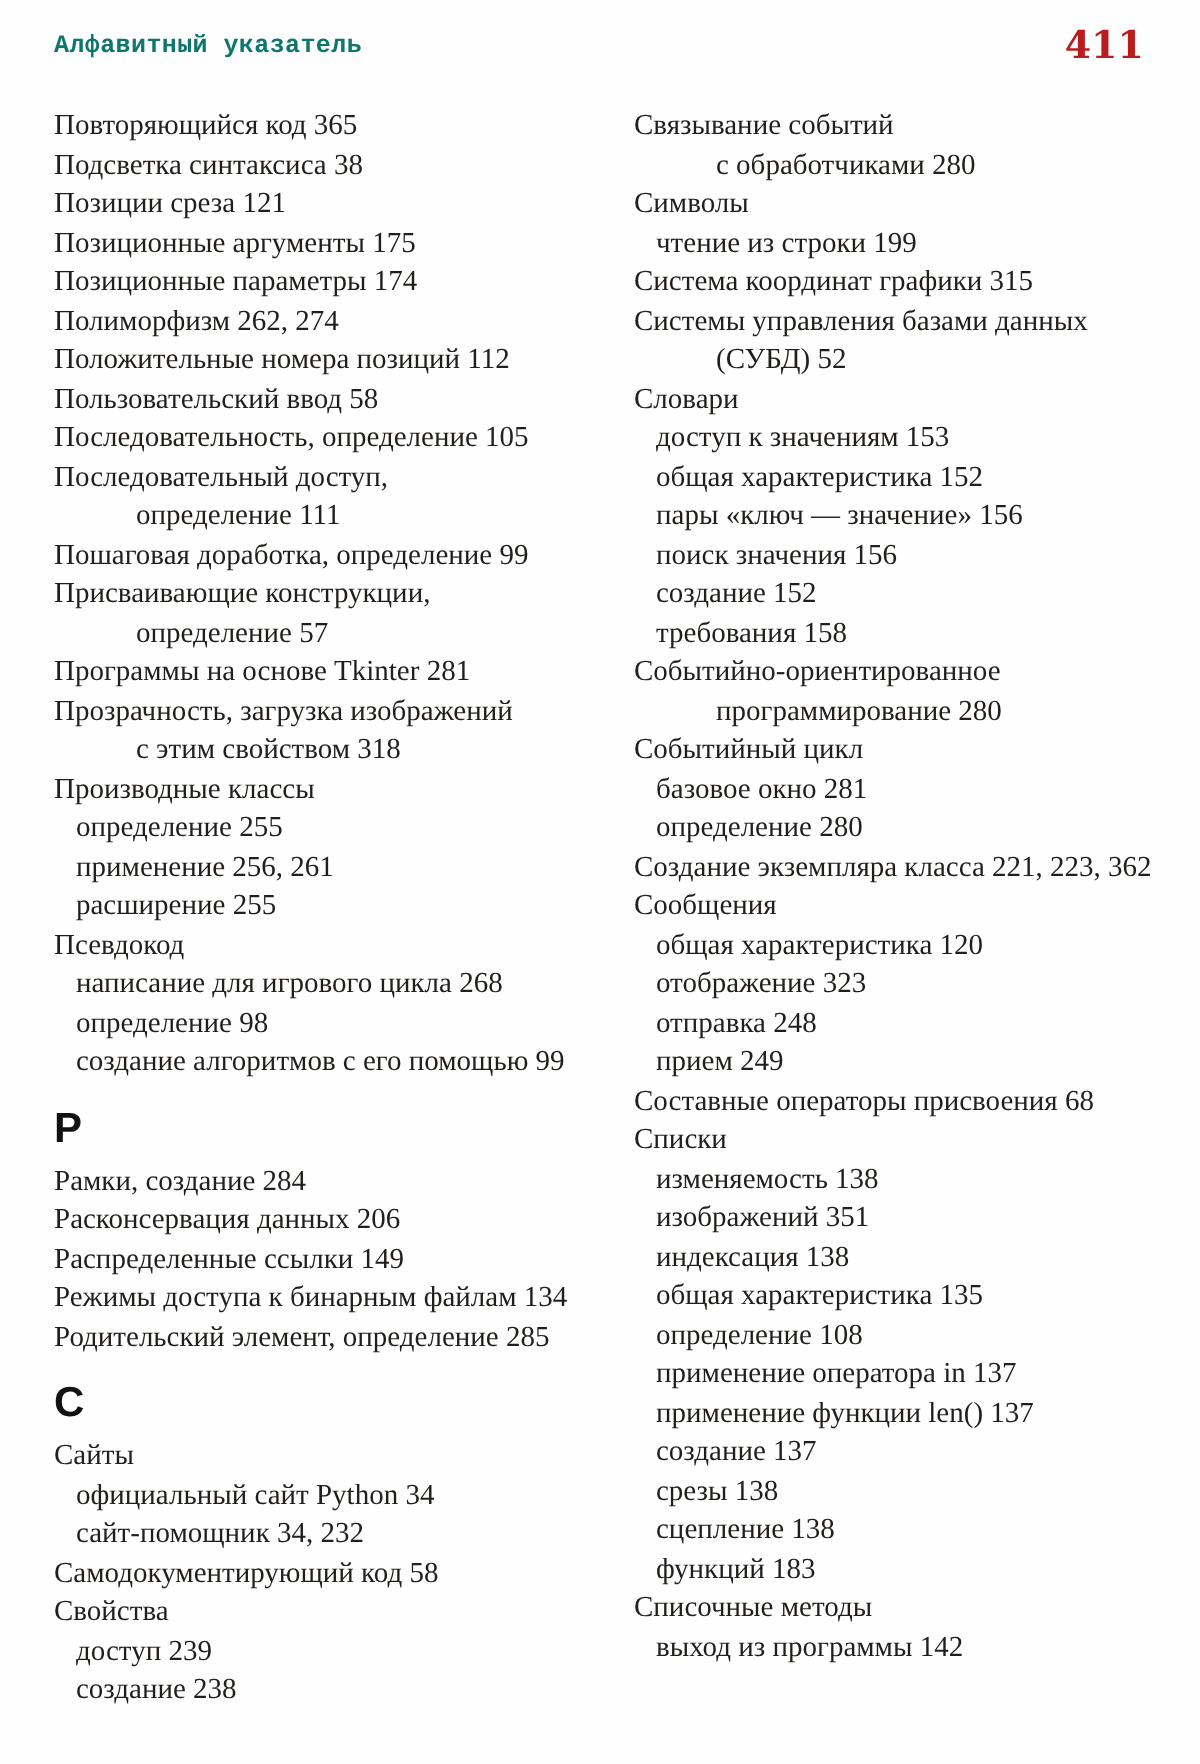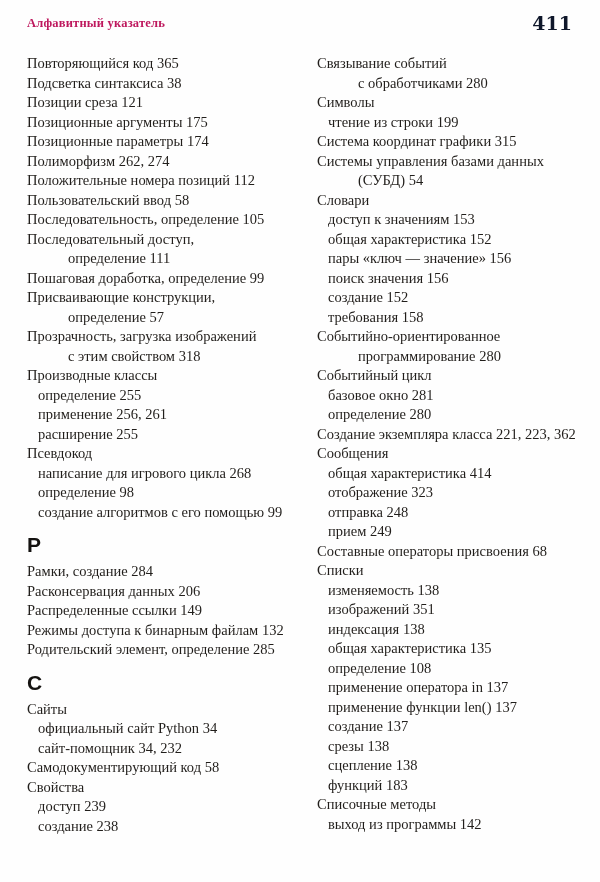--- a/index.html
+++ b/index.html
@@ -21,32 +21,32 @@
     width: 100%;
     height: 100%;
   }
   .running-header {
     display: flex;
     justify-content: space-between;
     align-items: flex-start;
     margin-bottom: 20px;
   }
   .running-title {
-    font-family: Liberation Serif, serif;
+    font-family: Liberation Mono, monospace;
     font-weight: 700;
     font-size: 12.5px;
     letter-spacing: 0.2px;
     padding-top: 4px;
-    color: #be185d;
+    color: #0f766e;
   }
   .page-number {
     font-family: "DejaVu Serif", serif;
     font-weight: 700;
     font-size: 19px;
-    color: #0f172a;
+    color: #b91c1c;
     margin-left: 20px;
   }
   .columns {
     display: flex;
     gap: 12px;
   }
   .column {
     width: 278px;
     flex: 0 0 278px;
   }
@@ -85,68 +85,69 @@
         <div class="line main">Позиционные параметры 174</div>
         <div class="line main">Полиморфизм 262, 274</div>
         <div class="line main">Положительные номера позиций 112</div>
         <div class="line main">Пользовательский ввод 58</div>
         <div class="line main">Последовательность, определение 105</div>
         <div class="line main">Последовательный доступ,</div>
         <div class="line cont">определение 111</div>
         <div class="line main">Пошаговая доработка, определение 99</div>
         <div class="line main">Присваивающие конструкции,</div>
         <div class="line cont">определение 57</div>
+        <div class="line main">Программы на основе Tkinter 281</div>
         <div class="line main">Прозрачность, загрузка изображений</div>
         <div class="line cont">с этим свойством 318</div>
         <div class="line main">Производные классы</div>
         <div class="line sub">определение 255</div>
         <div class="line sub">применение 256, 261</div>
         <div class="line sub">расширение 255</div>
         <div class="line main">Псевдокод</div>
         <div class="line sub">написание для игрового цикла 268</div>
         <div class="line sub">определение 98</div>
         <div class="line sub">создание алгоритмов с его помощью 99</div>
         <div class="letter-heading">Р</div>
         <div class="line main">Рамки, создание 284</div>
         <div class="line main">Расконсервация данных 206</div>
         <div class="line main">Распределенные ссылки 149</div>
-        <div class="line main">Режимы доступа к бинарным файлам 132</div>
+        <div class="line main">Режимы доступа к бинарным файлам 134</div>
         <div class="line main">Родительский элемент, определение 285</div>
         <div class="letter-heading">С</div>
         <div class="line main">Сайты</div>
         <div class="line sub">официальный сайт Python 34</div>
         <div class="line sub">сайт-помощник 34, 232</div>
         <div class="line main">Самодокументирующий код 58</div>
         <div class="line main">Свойства</div>
         <div class="line sub">доступ 239</div>
         <div class="line sub">создание 238</div>
       </div>
     <div class="column">
         <div class="line main">Связывание событий</div>
         <div class="line cont">с обработчиками 280</div>
         <div class="line main">Символы</div>
         <div class="line sub">чтение из строки 199</div>
         <div class="line main">Система координат графики 315</div>
         <div class="line main">Системы управления базами данных</div>
-        <div class="line cont">(СУБД) 54</div>
+        <div class="line cont">(СУБД) 52</div>
         <div class="line main">Словари</div>
         <div class="line sub">доступ к значениям 153</div>
         <div class="line sub">общая характеристика 152</div>
         <div class="line sub">пары «ключ — значение» 156</div>
         <div class="line sub">поиск значения 156</div>
         <div class="line sub">создание 152</div>
         <div class="line sub">требования 158</div>
         <div class="line main">Событийно-ориентированное</div>
         <div class="line cont">программирование 280</div>
         <div class="line main">Событийный цикл</div>
         <div class="line sub">базовое окно 281</div>
         <div class="line sub">определение 280</div>
         <div class="line main">Создание экземпляра класса 221, 223, 362</div>
         <div class="line main">Сообщения</div>
-        <div class="line sub">общая характеристика 414</div>
+        <div class="line sub">общая характеристика 120</div>
         <div class="line sub">отображение 323</div>
         <div class="line sub">отправка 248</div>
         <div class="line sub">прием 249</div>
         <div class="line main">Составные операторы присвоения 68</div>
         <div class="line main">Списки</div>
         <div class="line sub">изменяемость 138</div>
         <div class="line sub">изображений 351</div>
         <div class="line sub">индексация 138</div>
         <div class="line sub">общая характеристика 135</div>
         <div class="line sub">определение 108</div>

